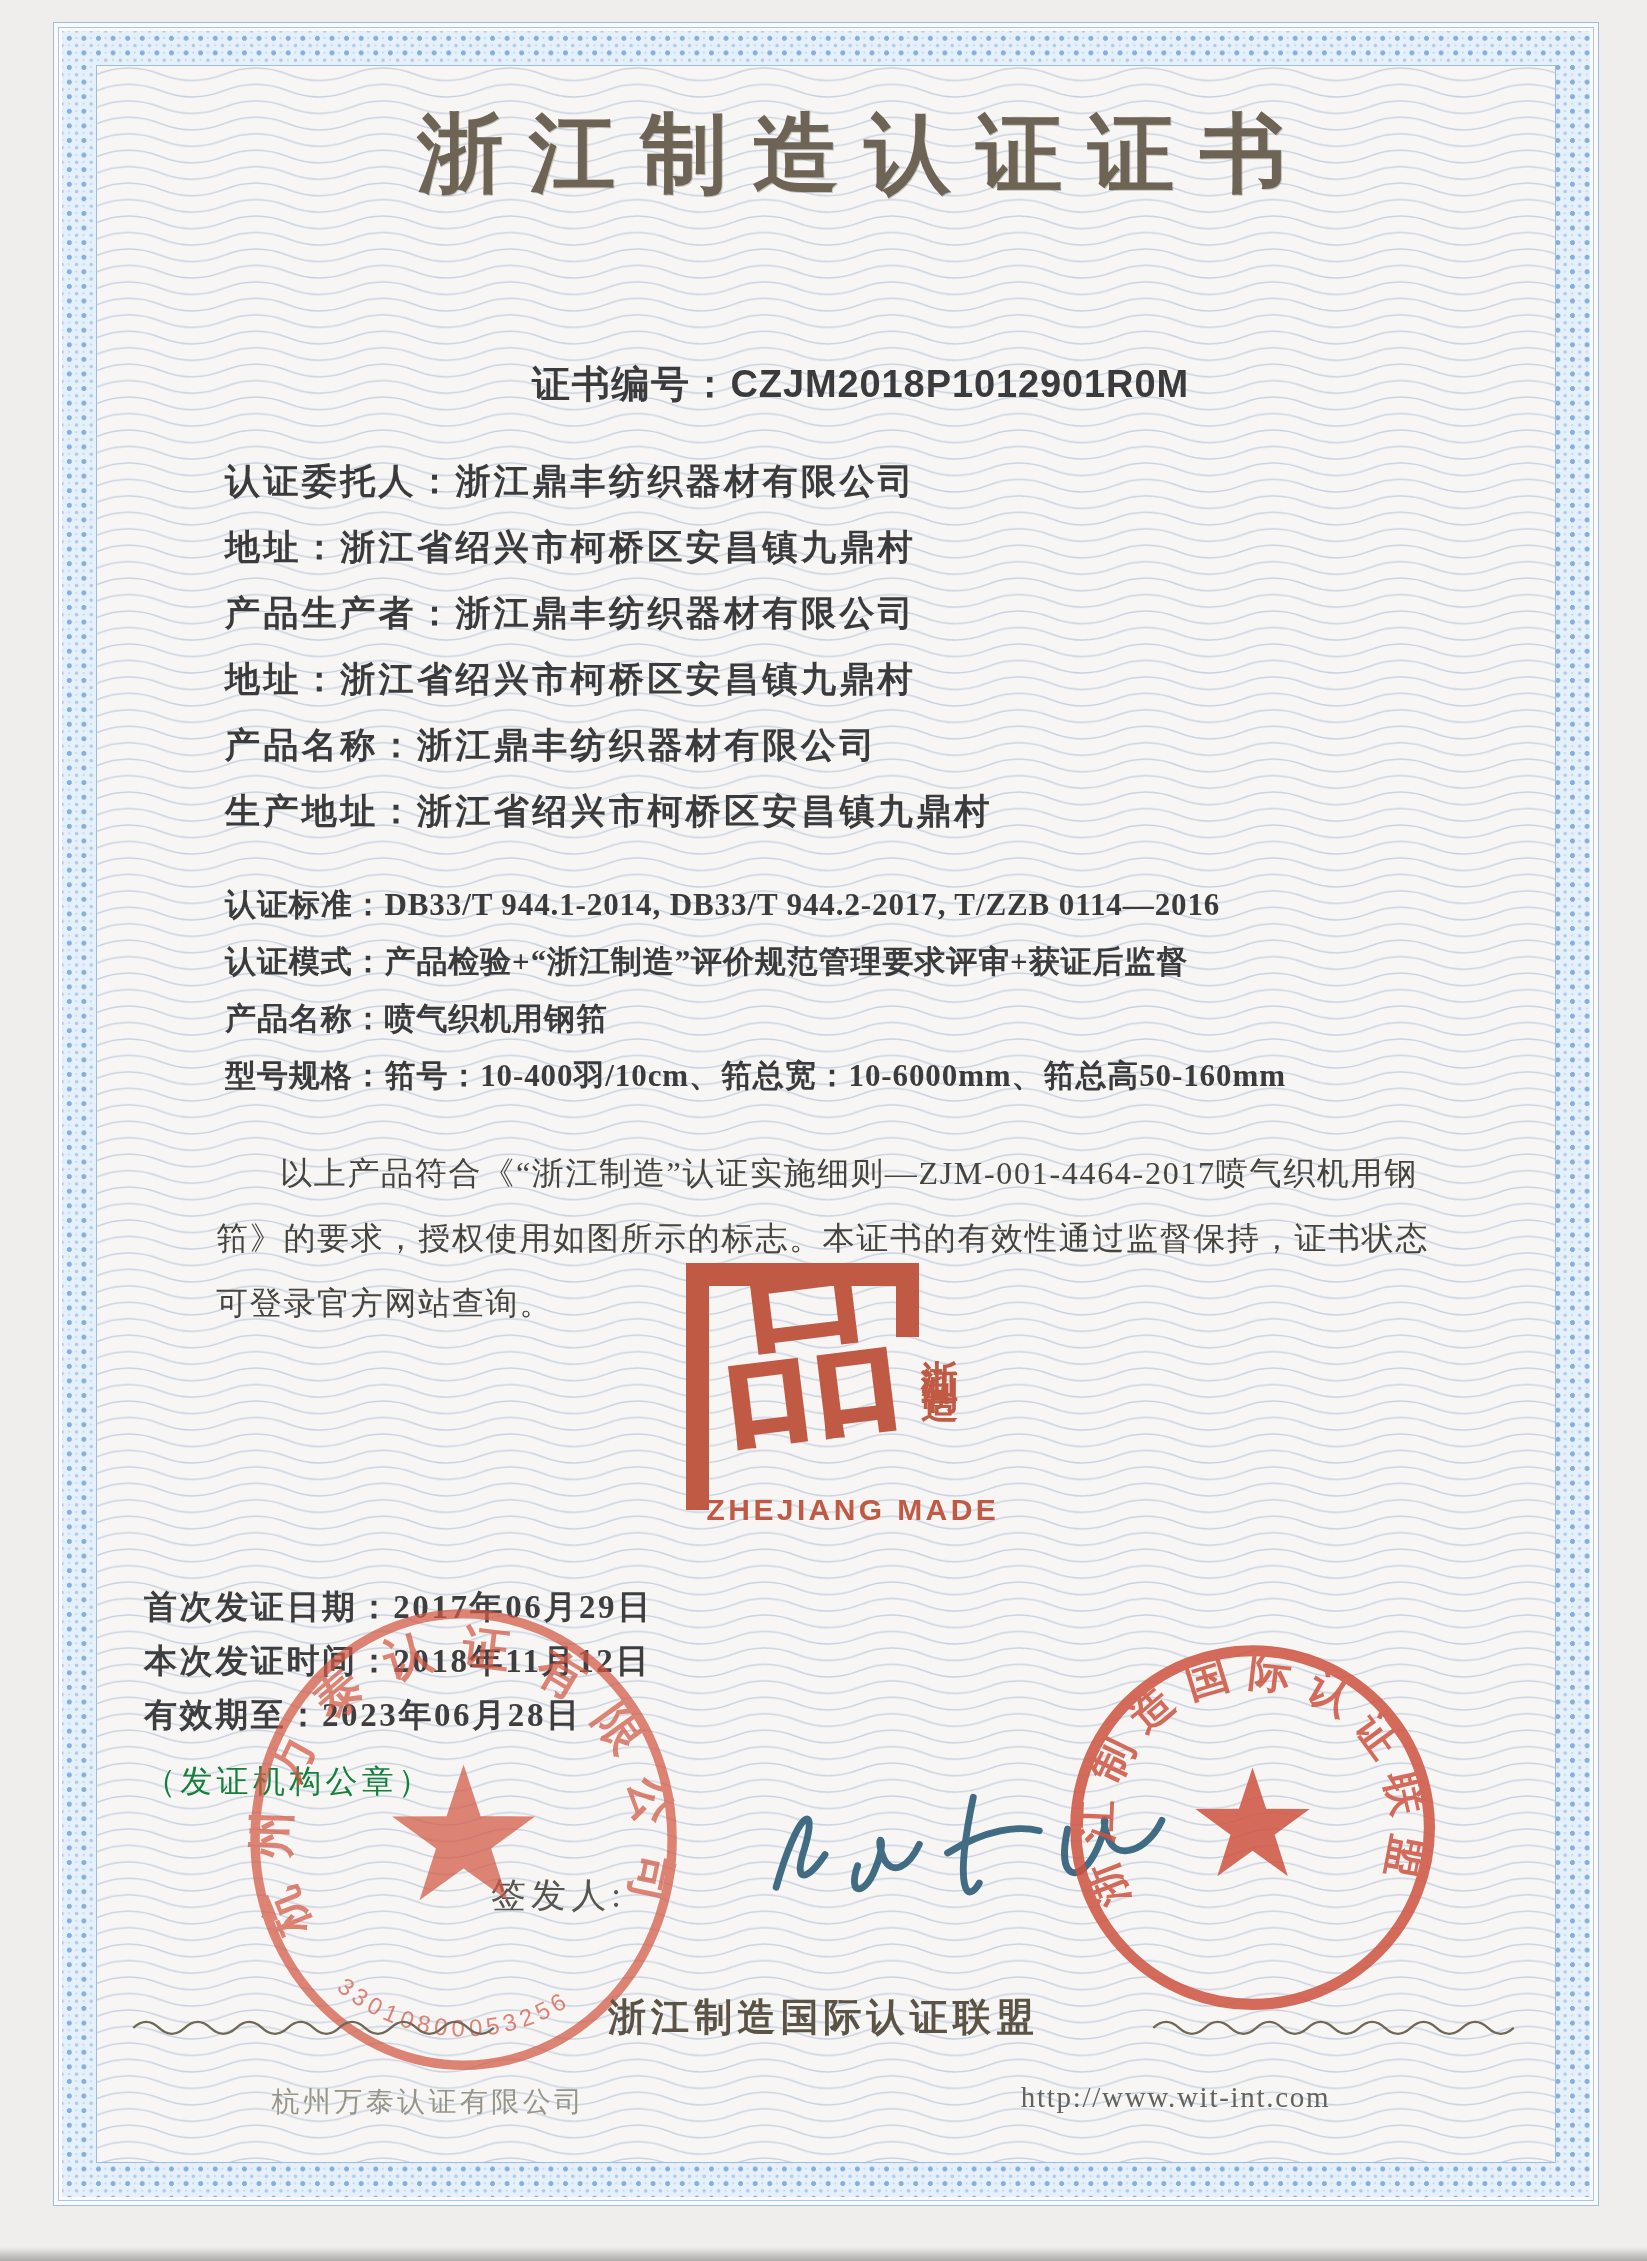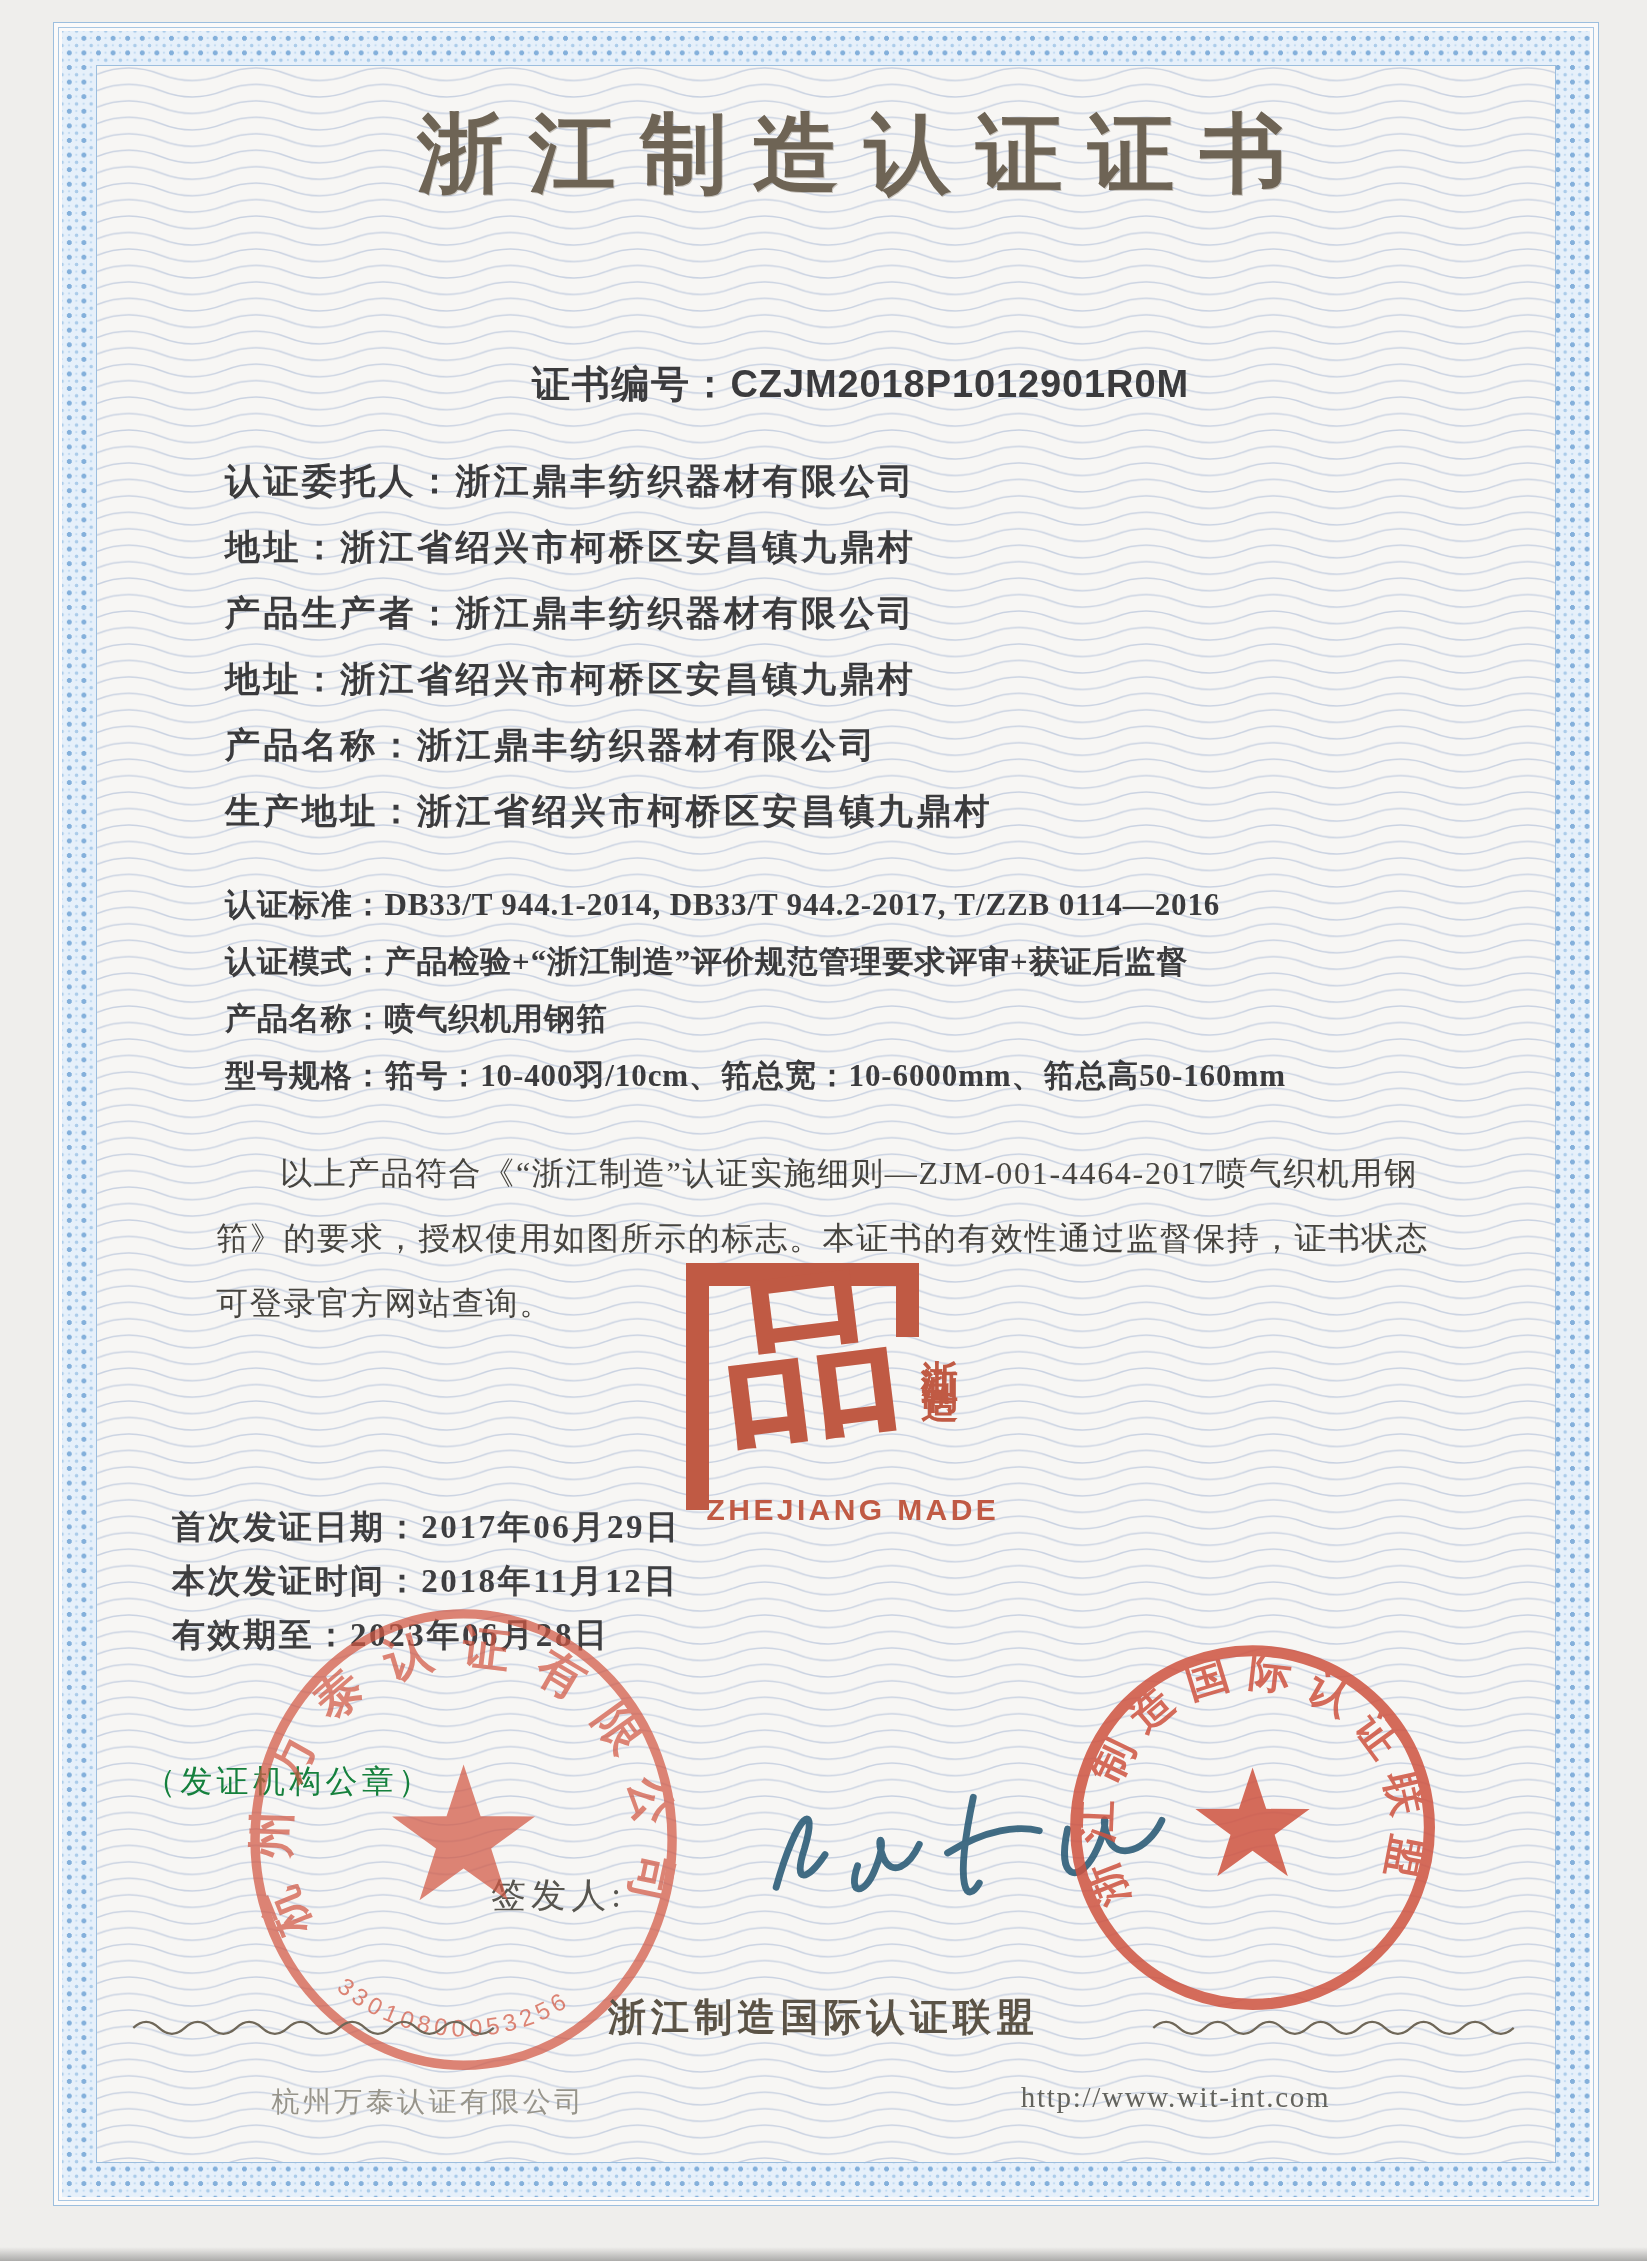--- a/index.html
+++ b/index.html
@@ -68,21 +68,21 @@
     position:absolute;right:5.1px;top:67px;
     writing-mode:vertical-rl;font-size:37px;font-weight:bold;color:#c05a44;
     letter-spacing:8.6px;font-family:"Liberation Sans",sans-serif;
   }
   .logo .caption{
     position:absolute;left:20.6px;top:230px;width:262px;text-align:center;
     font-size:30px;font-weight:bold;color:#c05a44;letter-spacing:3.4px;
     font-family:"Liberation Sans",sans-serif;white-space:nowrap;
   }
   
-  .dates{position:absolute;left:144px;top:1505px;margin-left:28px;}
+  .dates{position:absolute;left:144px;top:1585px;}
   .daterow{height:54px;font-size:33px;font-weight:bold;color:#3e3e40;letter-spacing:2.6px;}
   .sealnote{position:absolute;left:144px;top:1760px;font-size:32px;color:#15803d;letter-spacing:4.3px;}
   .issuer{position:absolute;left:491px;top:1872px;font-size:35px;color:#57554f;letter-spacing:5.1px;}
   .stamp{position:absolute;}
   .signature{position:absolute;left:729px;top:1750px;}
   
   .alliance{
     position:absolute;left:0;top:1992px;width:1647px;text-align:center;
     font-size:38px;font-weight:bold;color:#5b5346;letter-spacing:5.1px;
   }

